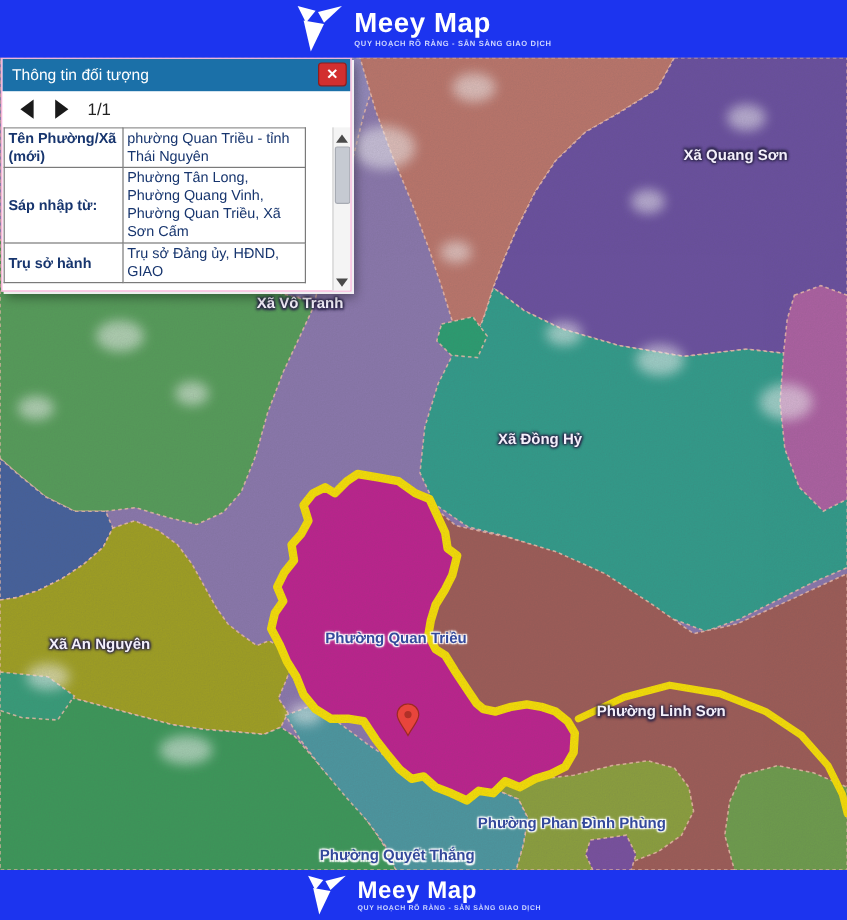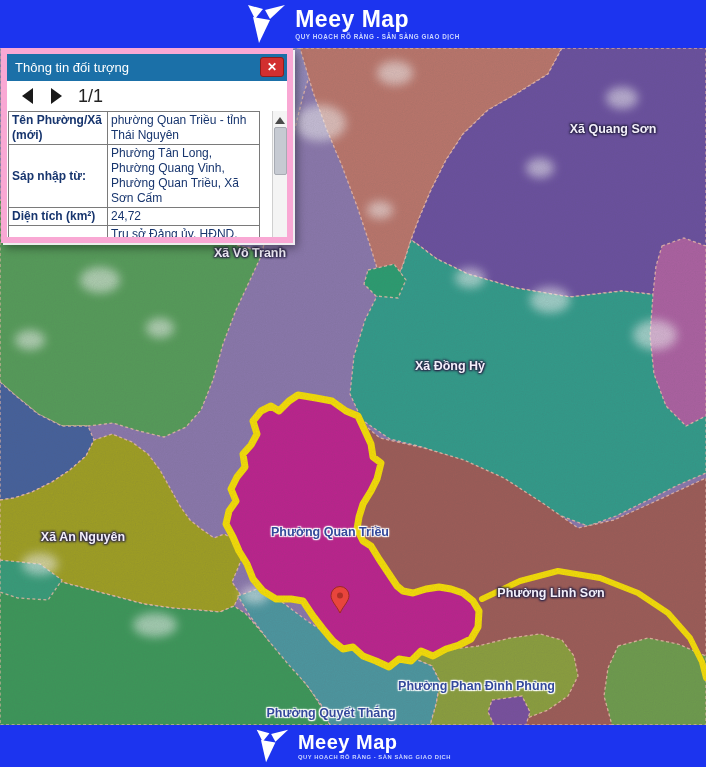--- a/index.html
+++ b/index.html
@@ -39,39 +39,39 @@
   }
   .map-label.dark{
     color:#33499b;
     text-shadow:-1px -1px 1px #fff,1px -1px 1px #fff,-1px 1px 1px #fff,1px 1px 1px #fff,0 0 3px #fff;
   }
   .pin{position:absolute;left:330px;top:538px;transform:translate(-50%,-100%);z-index:11;}
 
   
   .popup{
     position:absolute;left:1px;top:48px;width:292px;height:195px;z-index:20;
-    background:#fff;border:6px solid #f9a8d4;
+    background:#fff;border:1px solid #f9a8d4;
     box-shadow:2px 2px 0 rgba(255,255,255,.9), 4px 5px 9px rgba(0,0,0,.4);
     overflow:hidden;box-sizing:border-box;
   }
   .popup-titlebar{
     height:27px;background:#1b70a8;color:#fff;display:flex;align-items:center;
     padding:0 8px;font-size:13px;position:relative;box-sizing:border-box;
   }
   .popup-close{
     position:absolute;right:3px;top:3px;width:24px;height:20px;
     background:#d22f2f;border:1px solid #8e1d1d;border-radius:3px;color:#fff;
     font-weight:bold;font-size:12px;display:flex;align-items:center;justify-content:center;
     cursor:pointer;box-sizing:border-box;
   }
   .popup-nav{height:30px;display:flex;align-items:center;padding-left:13px;gap:15px;background:#fff;}
   .nav-btn{width:14px;height:16px;display:flex;align-items:center;justify-content:center;cursor:pointer;}
   .tri-left{width:0;height:0;border-top:8px solid transparent;border-bottom:8px solid transparent;border-right:11px solid #1a1a1a;}
   .tri-right{width:0;height:0;border-top:8px solid transparent;border-bottom:8px solid transparent;border-left:11px solid #1a1a1a;}
-  .page-ind{font-size:18px;color:#222;}
+  .page-ind{font-size:14px;color:#222;}
   .tablewrap{position:relative;height:138px;overflow:hidden;}
   table.info{border-collapse:collapse;width:252px;table-layout:fixed;font-size:12px;color:#17356e;margin-left:1px;}
   table.info td{border:1px solid #7a7a7a;padding:1px 3px;line-height:15px;vertical-align:middle;word-wrap:break-word;}
   td.lbl{font-weight:bold;width:92px;}
   .scrollbar{
     position:absolute;right:0;top:0;bottom:0;width:15px;background:#f4f4f4;
     border-left:1px solid #cfcfcf;box-sizing:border-box;
   }
   .sb-up,.sb-down{position:absolute;left:0;width:100%;height:14px;display:flex;align-items:center;justify-content:center;cursor:pointer;}
   .sb-up{top:2px;}
@@ -221,24 +221,20 @@
       <tbody>
         <tr>
           <td class="lbl">Tên Phường/Xã (mới)</td>
           <td>phường Quan Triều - tỉnh Thái Nguyên</td>
         </tr>
         <tr>
           <td class="lbl">Sáp nhập từ:</td>
           <td>Phường Tân Long, Phường Quang Vinh, Phường Quan Triều, Xã Sơn Cấm</td>
         </tr>
         <tr>
-          <td class="lbl">Diện tích (km²)</td>
-          <td>24,72</td>
-        </tr>
-        <tr>
           <td class="lbl">Trụ sở hành</td>
           <td>Trụ sở Đảng ủy, HĐND, GIAO</td>
         </tr>
       </tbody>
     </table>
     <div class="scrollbar">
       <div class="sb-up">
           <span></span>
         </div>
       <div class="sb-thumb"></div>

